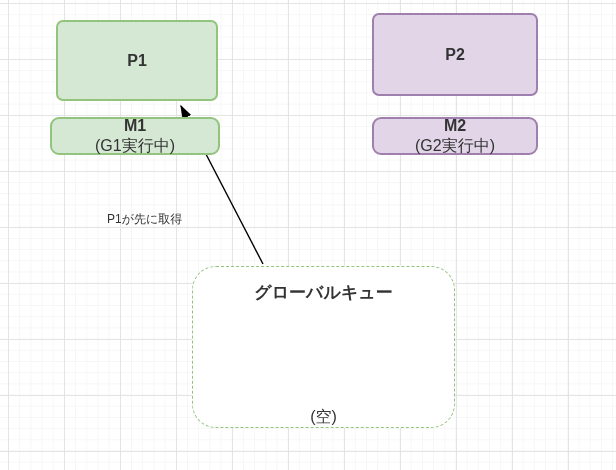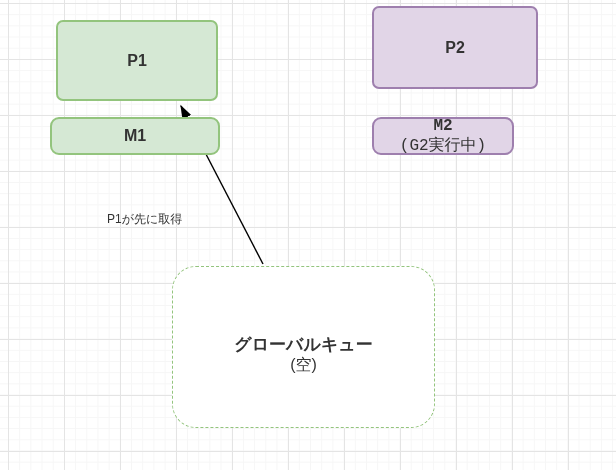--- a/index.html
+++ b/index.html
@@ -43,29 +43,29 @@
     background: #e1d5e7;
     border: 2px solid #9e7fae;
   }
   .proc-node { border-radius: 7px; }
   .m-node    { border-radius: 9px; flex-direction: column; }
   .node-title { font-weight: bold; }
   .bold { font-weight: bold; }
 
   #p1 { left: 56px;  top: 20px;  width: 162px; height: 81px; }
   #m1 { left: 50px;  top: 117px; width: 170px; height: 38px; }
-  #p2 { left: 372px; top: 6px;  width: 166px; height: 83px; gap: 21px; }
-  #m2 { left: 372px; top: 117px; width: 142px; height: 38px; font-family: Liberation Mono, monospace; }
+  #p2 { left: 372px; top: 13px;  width: 166px; height: 83px; gap: 21px; }
+  #m2 { left: 372px; top: 117px; width: 166px; height: 38px; }
 
   #global-queue {
-    left: 172px; top: 266px; width: 263px; height: 162px;
+    left: 192px; top: 266px; width: 263px; height: 162px;
     background: #ffffff;
     border: 1.5px dashed #93c47d;
     border-radius: 24px;
-    justify-content: center;
+    justify-content: space-between;
     padding-top: 16px;
   }
   #global-queue .node-title { font-size: 17px; }
 
   .edge-label {
     position: absolute;
     left: 107px;
     top: 211px;
     font-size: 12px;
     color: #333333;
@@ -91,20 +91,21 @@
     </defs>
     <line x1="263" y1="264" x2="181" y2="106" stroke="#000000" stroke-width="1.4" marker-end="url(#arrowhead)"></line>
   </svg>
 
   <div class="node green-node proc-node" id="p1">
     <div class="node-title">P1</div>
   </div>
 
   <div class="node green-node m-node" id="m1">
     <span class="bold">M1</span>
+      <span>(G1実行中)</span>
   </div>
 
   <div class="node purple-node proc-node" id="p2">
     <div class="node-title">P2</div>
   </div>
 
   <div class="node purple-node m-node" id="m2">
     <span class="bold">M2</span>
       <span>(G2実行中)</span>
   </div>

